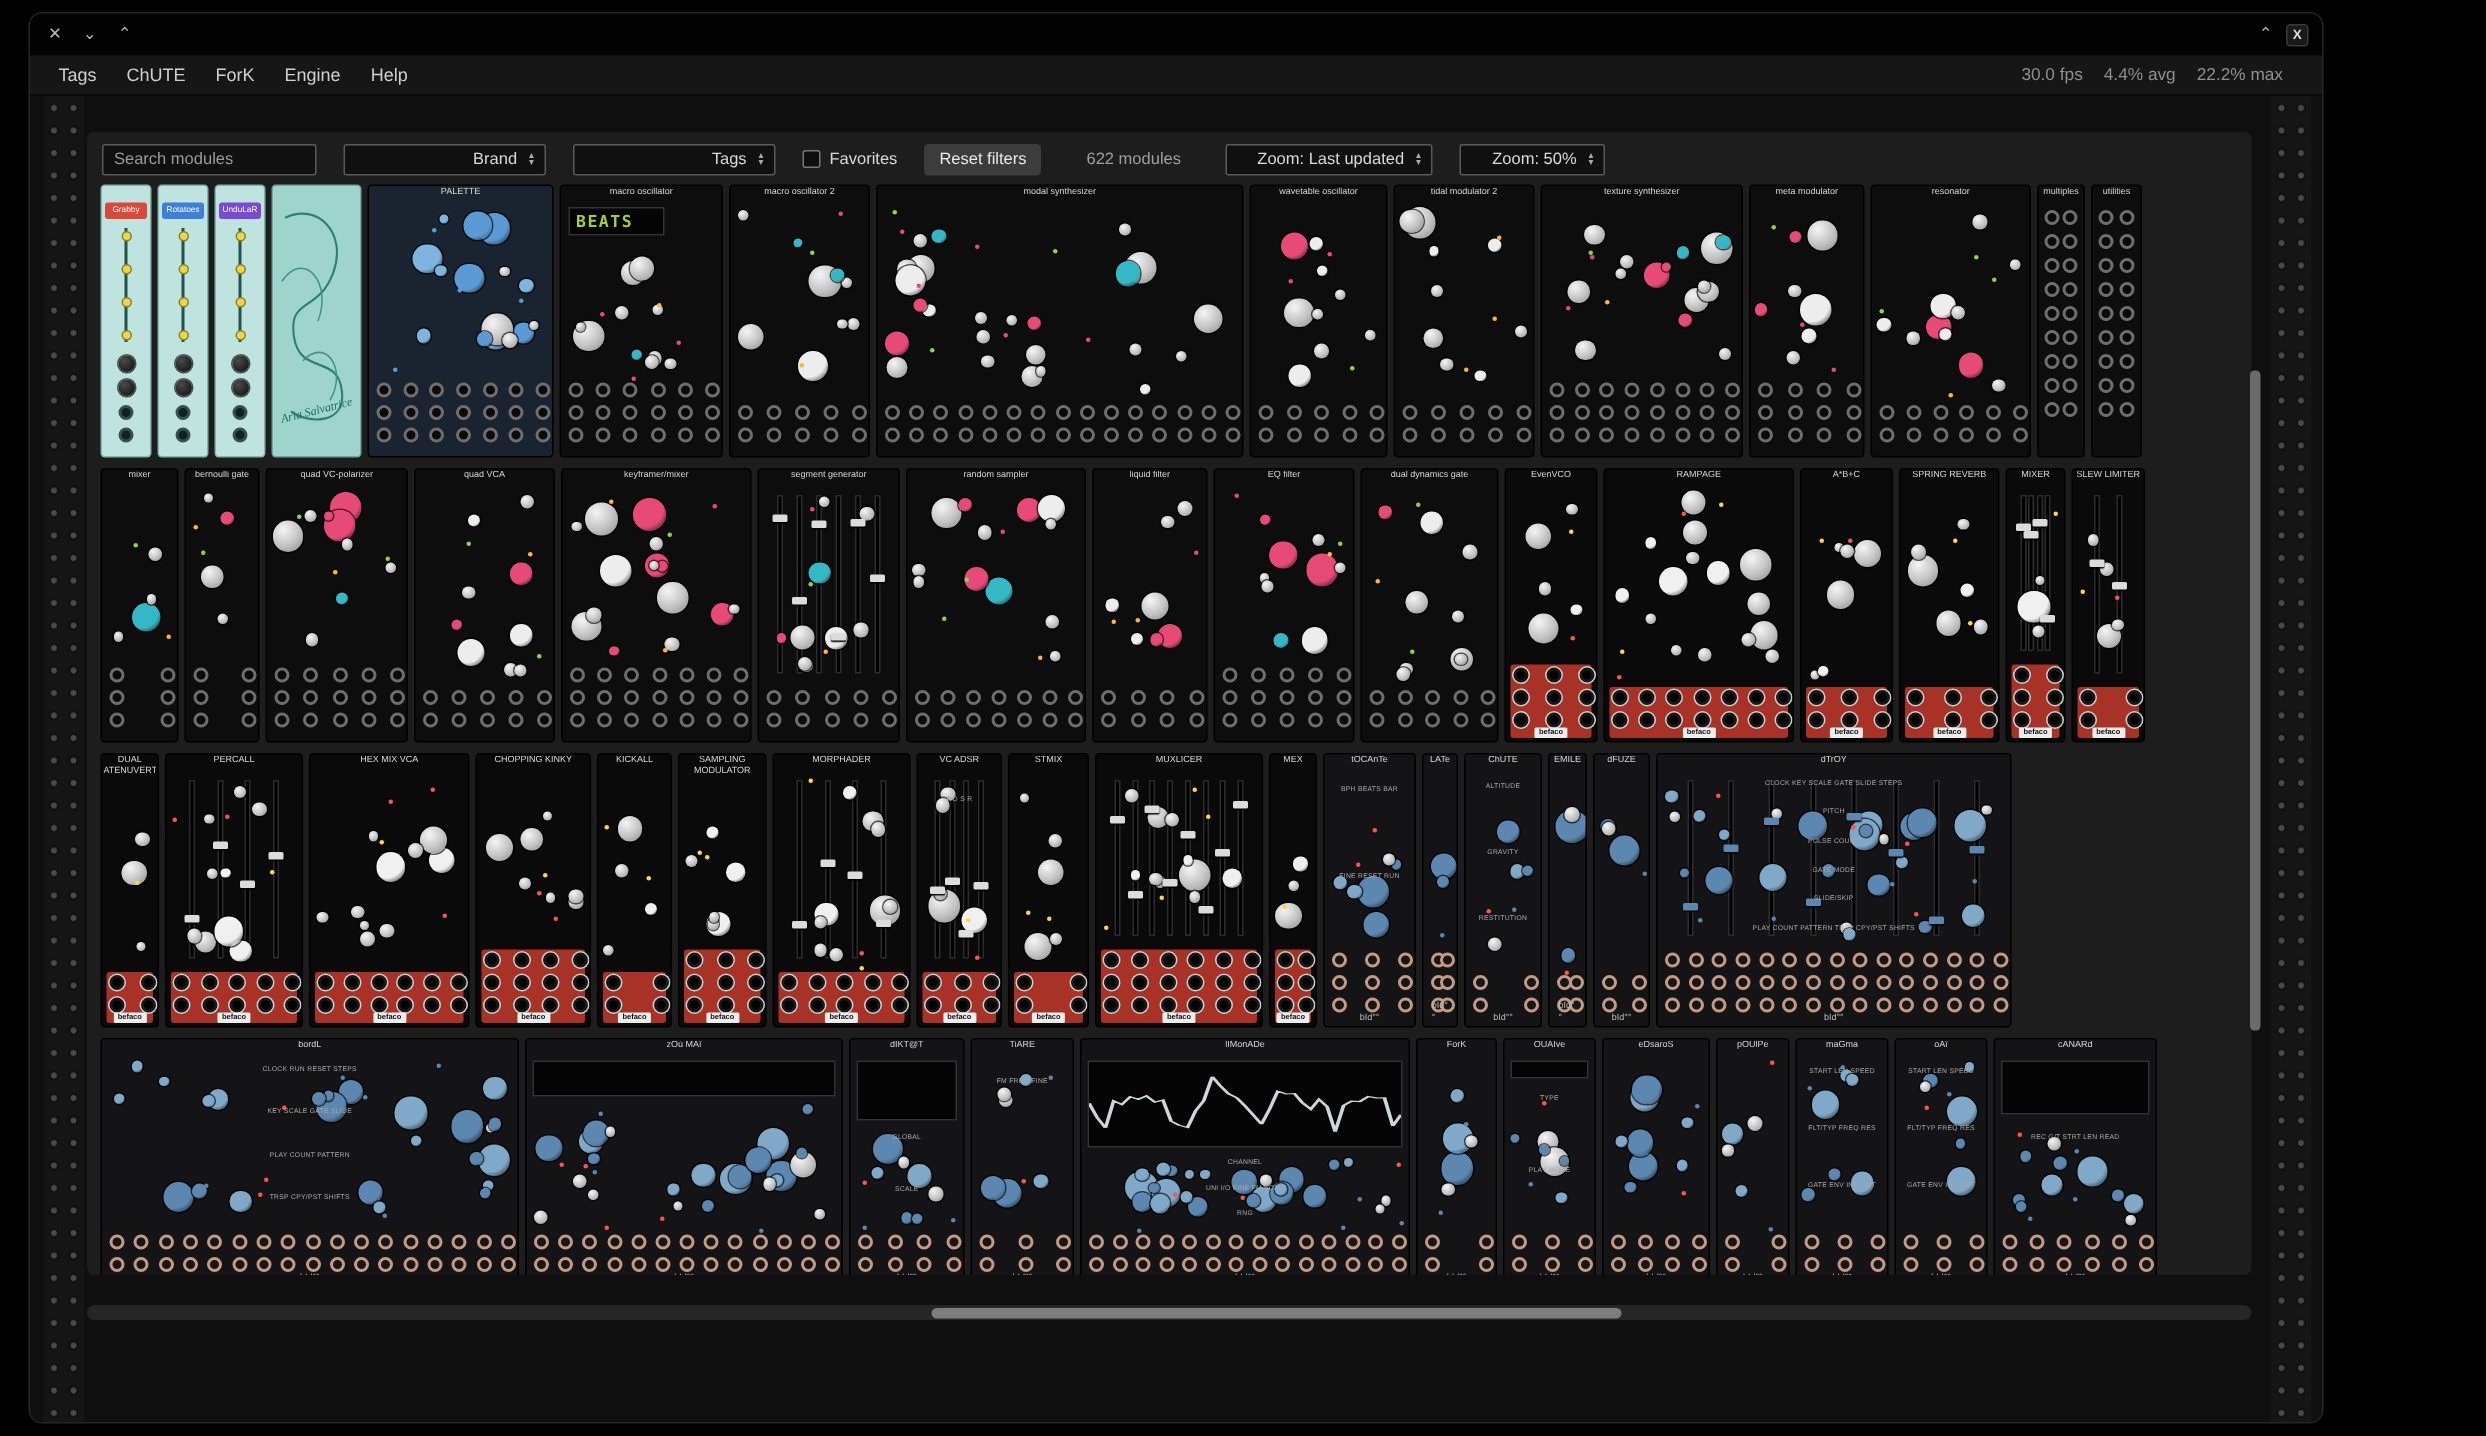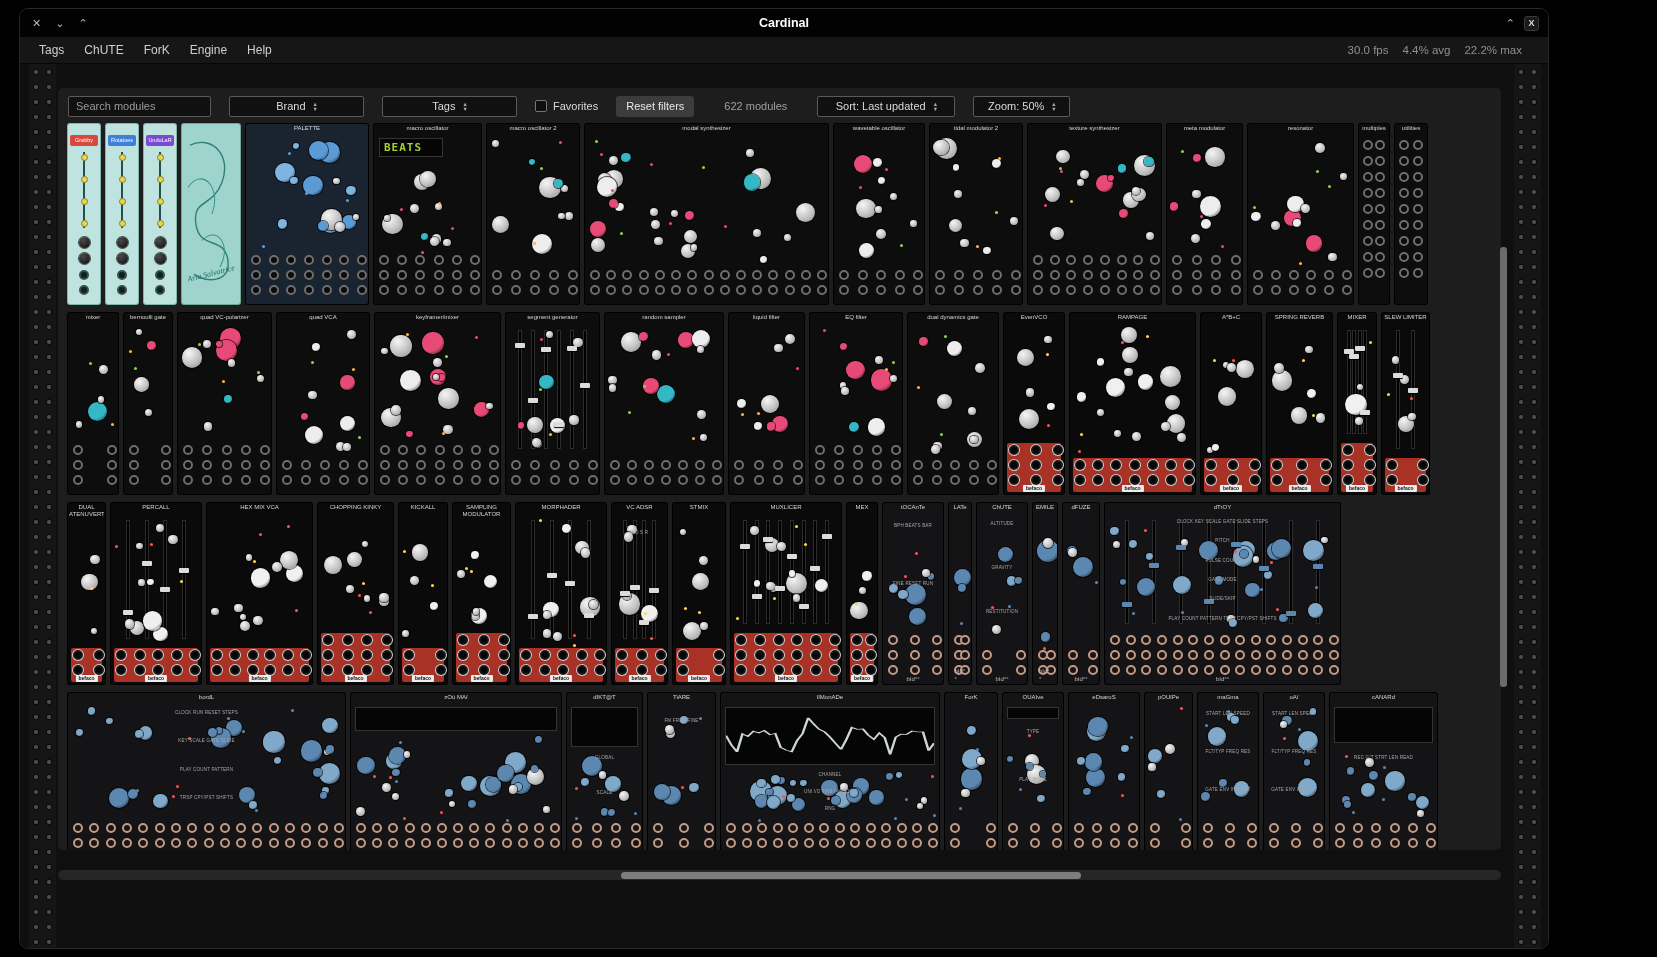--- a/index.html
+++ b/index.html
@@ -15,21 +15,21 @@
 .menu-item{color:#cfcfcf;font-size:12px;padding:3px 9px;border-radius:3px}
 .stats{position:absolute;right:26px;display:flex;gap:14px;color:#8f8f8f;font-size:11.5px}
 .rack{position:absolute;left:0;right:0;top:55px;bottom:0;background:#0f0f0f}
 .rail{position:absolute;top:0;bottom:0;width:27px;background:#151515;background-image:radial-gradient(circle at 7px 8px,#4a4a4a 1.6px,#070707 2.6px,transparent 3.4px),radial-gradient(circle at 20px 8px,#4a4a4a 1.6px,#070707 2.6px,transparent 3.4px);background-size:27px 15px}
 .rail-left{left:9px}.rail-right{left:1494px}
 .browser{position:absolute;left:38px;top:24px;width:1443px;height:762px;background:#1d1d1d;border-radius:5px;padding:6px 10px;overflow:hidden}
 .toolbar{display:flex;align-items:center;height:24px;margin-bottom:6px}
 .box{height:21px;background:#101010;border:1px solid #5a5a5a;border-radius:2px;color:#dadada;font-size:11px;display:flex;align-items:center;padding:0 7px}
 input.search{width:143px;margin-right:18px;outline:none}
 input.search::placeholder{color:#9a9a9a}
-.dd{justify-content:center;margin-right:18px}
+.dd{justify-content:flex-end;margin-right:18px}
 .dd-brand,.dd-tags{width:135px}
 .dd-sort{width:138px}.dd-zoom{width:97px;margin-right:0}
 .spin{display:flex;flex-direction:column;line-height:5px;font-size:6.5px;color:#aaa;margin-left:8px;font-style:normal}
 .spin i{font-style:normal}
 .fav{display:flex;align-items:center;gap:6px;color:#dadada;font-size:11px;margin-right:18px}
 .checkbox{width:12px;height:12px;background:#0e0e0e;border:1px solid #777;border-radius:2px}
 .reset-btn{height:21px;background:#3c3c3c;border-radius:3px;color:#e8e8e8;font-size:11px;display:flex;align-items:center;padding:0 10px;margin-right:30px}
 .count{color:#9f9f9f;font-size:11px;margin-right:30px}
 .module-grid{position:relative}
 .module-row{display:flex;gap:6px;margin-bottom:9px;align-items:flex-start}
@@ -62,21 +62,20 @@
 </head>
 <body>
 
 <div class="window">
   <div class="titlebar">
     <div class="tb-left">
       <span class="tb-btn">✕</span>
       <span class="tb-btn">⌄</span>
       <span class="tb-btn">⌃</span>
     </div>
-    <div class="tb-title">Cardinal</div>
     <div class="tb-right">
       <span class="tb-btn">⌃</span>
       <span class="appicon">X</span>
     </div>
   </div>
 
   <div class="menubar">
     <span class="menu-item">Tags</span>
     <span class="menu-item">ChUTE</span>
     <span class="menu-item">ForK</span>
@@ -110,21 +109,21 @@
               <i>▾</i>
             </span>
         </div>
         <label class="fav">
           <span class="checkbox"></span>
           <span>Favorites</span>
         </label>
         <div class="reset-btn">Reset filters</div>
         <div class="count">622 modules</div>
         <div class="box dd dd-sort">
-          <span>Sort: Last updated</span>
+          <span>Zoom: Last updated</span>
           <span class="spin">
               <i>▴</i>
               <i>▾</i>
             </span>
         </div>
         <div class="box dd dd-zoom">
           <span>Zoom: 50%</span>
           <span class="spin">
               <i>▴</i>
               <i>▾</i>

